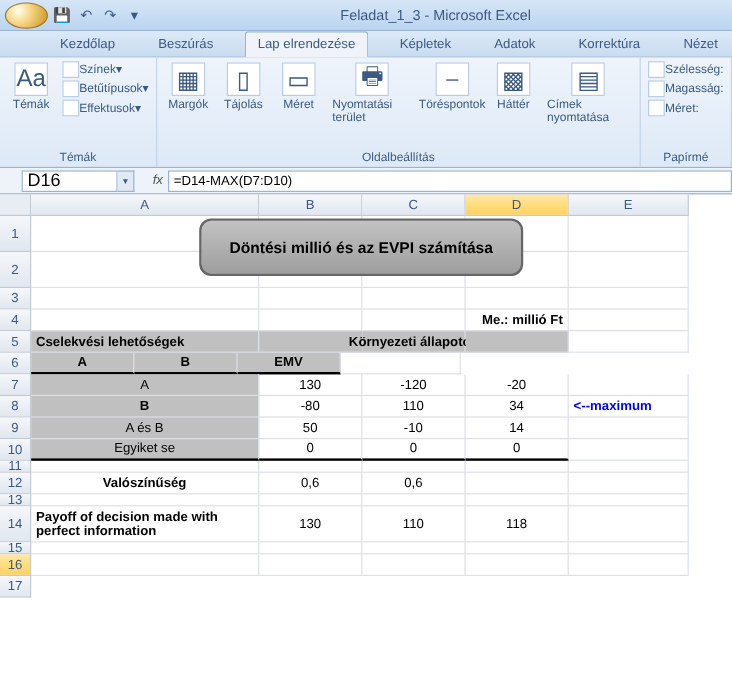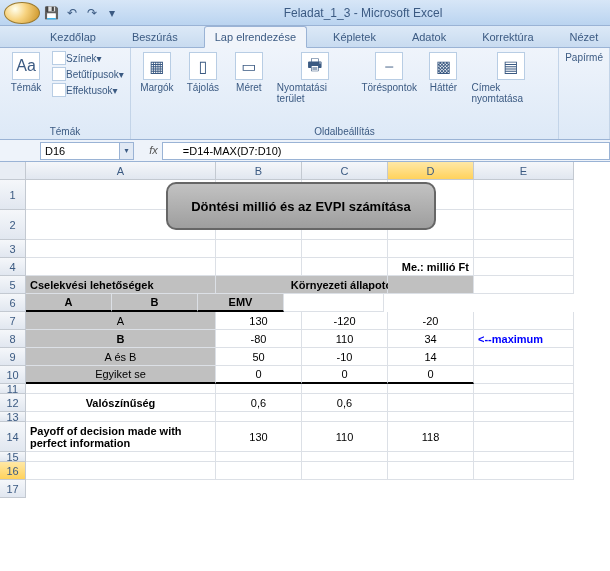--- a/index.html
+++ b/index.html
@@ -13,31 +13,31 @@
   
   .tabs { height: 22px; background: linear-gradient(#dce9f7,#c8dbf0); display:flex; align-items:flex-end; padding-left:40px; gap:16px; border-bottom:1px solid #9ab3d5;}
   .tab { padding:4px 10px; color:#3b5a82; cursor:pointer; border-radius:3px 3px 0 0;}
   .tab.active { background:#f0f4fa; border:1px solid #9ab3d5; border-bottom:1px solid #f0f4fa; margin-bottom:-1px;}
   
   .ribbon { height: 92px; background: linear-gradient(#eff4fb,#dde9f7); border-bottom:1px solid #9ab3d5; display:flex;}
   .group { border-right:1px solid #c3d4e8; padding:2px 6px 0; display:flex; flex-direction:column; justify-content:space-between;}
   .group-label { text-align:center; color:#3b5a82; font-size:10px; padding:2px 0;}
   .group-body { display:flex; gap:6px; align-items:flex-start; flex:1;}
   .rbtn { display:flex; flex-direction:column; align-items:center; gap:2px; min-width:40px; color:#3b5a82; font-size:10px; cursor:pointer; padding:2px;}
-  .rbtn .ico { width:28px; height:28px; background:#fff; border:1px solid #b8cde4; display:flex; align-items:center; justify-content:center; font-size:16px;}
+  .rbtn .ico { width:28px; height:28px; background:#fff; border:1px solid #b8cde4; display:flex; align-items:center; justify-content:center; font-size:20px;}
   .mini-row { display:flex; align-items:center; gap:0; color:#3b5a82; font-size:10px; padding:1px 0; cursor:pointer;}
   .mini-row .mico { width:14px; height:14px; border:1px solid #b8cde4; background:#fff;}
   .vstack { display:flex; flex-direction:column; }
   
   .namebox-row { height:22px; display:flex; align-items:center; border-bottom:1px solid #9ab3d5; background:#eef3fa;}
-  .namebox { width:80px; height:18px; margin-left:40px; background:#fff; border:1px solid #9ab3d5; font-size:11px; padding-left:4px; display:flex; align-items:center;}
+  .namebox { width:80px; height:18px; margin-left:18px; background:#fff; border:1px solid #9ab3d5; font-size:15px; padding-left:4px; display:flex; align-items:center;}
   .namebox-dd { width:14px; height:18px; border:1px solid #9ab3d5; border-left:none; background:#e1e9f4; display:flex; align-items:center; justify-content:center; font-size:8px; color:#3b5a82;}
   .fx-icons { display:flex; gap:6px; margin:0 0; color:#7a7a7a;}
   .fx-label { font-style:italic; color:#555; margin-right:4px;}
-  .formula-bar { flex:1; height:18px; background:#fff; border:1px solid #9ab3d5; padding-left:20px; display:flex; align-items:center; font-size:11px;}
+  .formula-bar { flex:1; height:18px; background:#fff; border:1px solid #9ab3d5; padding-left:4px; display:flex; align-items:center; font-size:11px;}
   
   .sheet { flex:1; display:flex; overflow:hidden;}
   .corner { width:26px; height:18px; background:#e8edf4; border-right:1px solid #c3c9d1; border-bottom:1px solid #c3c9d1;}
   .colheads { display:flex; height:18px;}
   .colhead { background:linear-gradient(#f5f7fa,#e1e7f0); border-right:1px solid #c3c9d1; border-bottom:1px solid #c3c9d1; display:flex; align-items:center; justify-content:center; color:#3b5a82; font-size:11px;}
   .colhead.sel { background:linear-gradient(#ffe8a6,#ffd25c);}
   .rowheads { display:flex; flex-direction:column;}
   .rowhead { width:26px; background:linear-gradient(#f5f7fa,#e1e7f0); border-right:1px solid #c3c9d1; border-bottom:1px solid #c3c9d1; display:flex; align-items:center; justify-content:center; color:#3b5a82;}
   .rowhead.sel { background:linear-gradient(#ffe8a6,#ffd25c);}
   .grid { position:relative;}
@@ -121,20 +121,36 @@
           <span>Háttér</span>
         </div>
       <div class="rbtn">
           <div class="ico">▤</div>
           <span>Címek nyomtatása</span>
         </div>
     </div>
     <div class="group-label">Oldalbeállítás</div>
   </div>
   <div class="group">
+    <div class="group-body">
+      <div class="vstack">
+        <div class="mini-row">
+            <span class="mico"></span>
+            <span>Szélesség:</span>
+          </div>
+        <div class="mini-row">
+            <span class="mico"></span>
+            <span>Magasság:</span>
+          </div>
+        <div class="mini-row">
+            <span class="mico"></span>
+            <span>Méret:</span>
+          </div>
+      </div>
+    </div>
     <div class="group-label">Papírmé</div>
   </div>
 </div>
 
 <div class="namebox-row">
   <div class="namebox">D16</div>
   <div class="namebox-dd">▾</div>
   <div class="fx-icons">
     <span style="visibility:hidden">✕</span>
     <span class="fx-label">fx</span>

